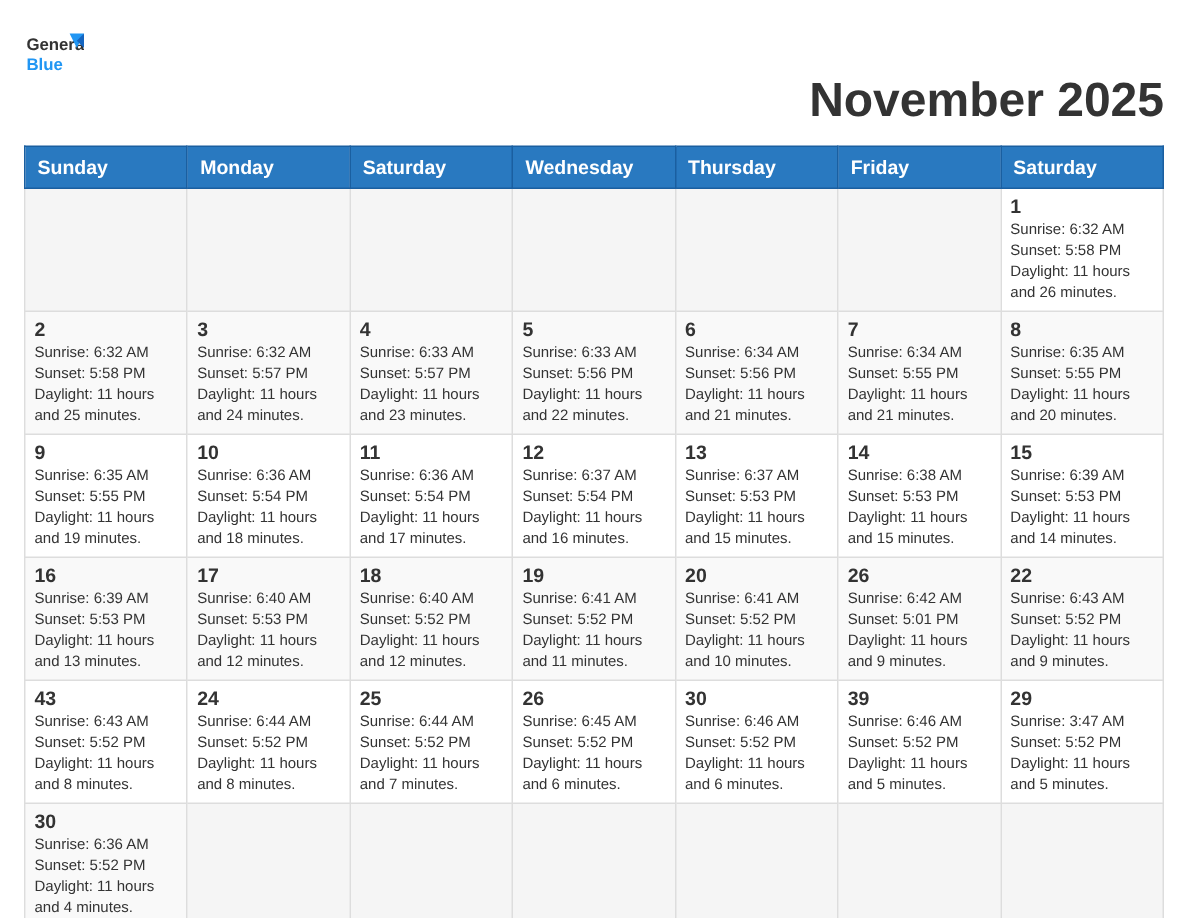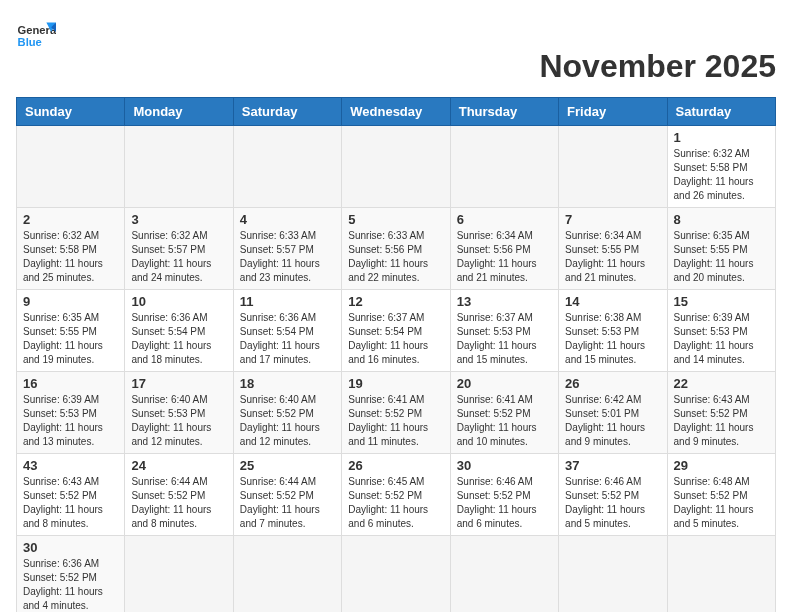--- a/index.html
+++ b/index.html
@@ -313,29 +313,29 @@
 and 6 minutes.</div>
         </td>
         <td>
           <span class="day-number">30</span>
           <div class="day-info" style="white-space: pre-line;">Sunrise: 6:46 AM
 Sunset: 5:52 PM
 Daylight: 11 hours
 and 6 minutes.</div>
         </td>
         <td>
-          <span class="day-number">37</span>
+          <span class="day-number">39</span>
           <div class="day-info" style="white-space: pre-line;">Sunrise: 6:46 AM
 Sunset: 5:52 PM
 Daylight: 11 hours
 and 5 minutes.</div>
         </td>
         <td>
           <span class="day-number">29</span>
-          <div class="day-info" style="white-space: pre-line;">Sunrise: 6:48 AM
+          <div class="day-info" style="white-space: pre-line;">Sunrise: 3:47 AM
 Sunset: 5:52 PM
 Daylight: 11 hours
 and 5 minutes.</div>
         </td>
       </tr>
       <tr class="last-row">
         <td class="has-data">
           <span class="day-number">30</span>
           <div class="day-info" style="white-space: pre-line;">Sunrise: 6:36 AM
 Sunset: 5:52 PM

